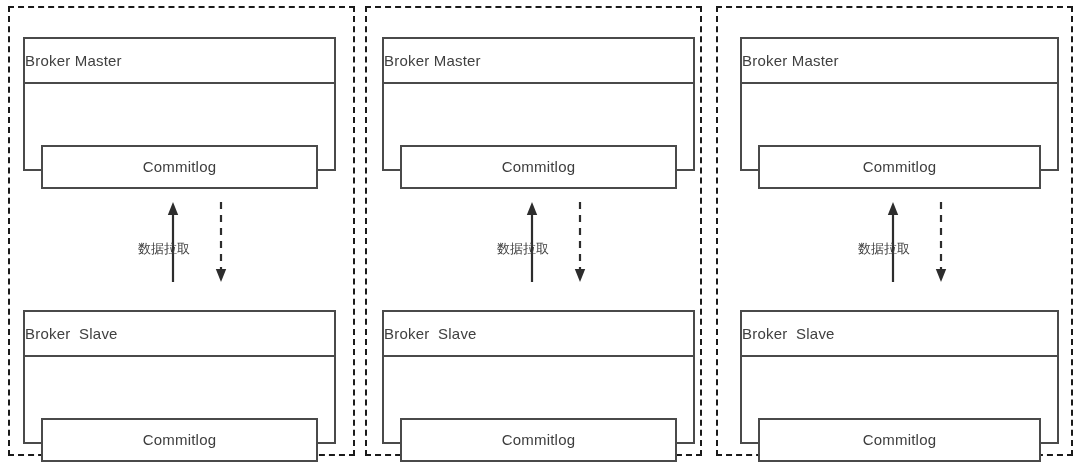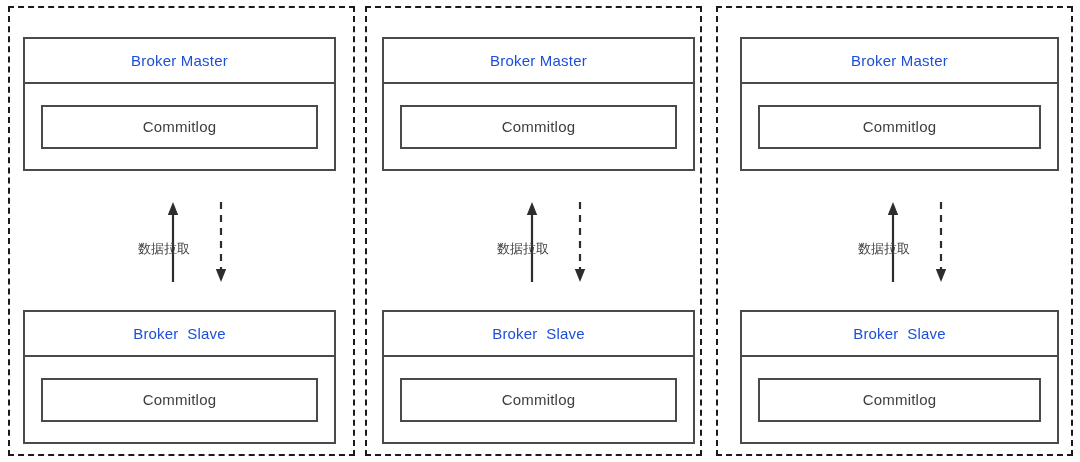--- a/index.html
+++ b/index.html
@@ -34,31 +34,32 @@
   
   .broker {
     position: absolute;
     border: 2px solid #4a4a4a;
     background: #ffffff;
   }
 
   .broker-title {
     height: 45px;
     line-height: 44px;
-    text-align: center;
+    text-align: left;
     font-size: 15px;
-    color: #1d4ed8;
+    color: #404040;
     border-bottom: 2px solid #4a4a4a;
     white-space: pre;
     letter-spacing: 0.2px;
   }
 
   .broker-body {
     position: relative;
     height: calc(100% - 47px);
+    margin-top: 40px;
   }
 
   .commitlog {
     position: absolute;
     left: 16px;
     right: 16px;
     top: 21px;
     height: 44px;
     border: 2px solid #4a4a4a;
     background: #ffffff;

